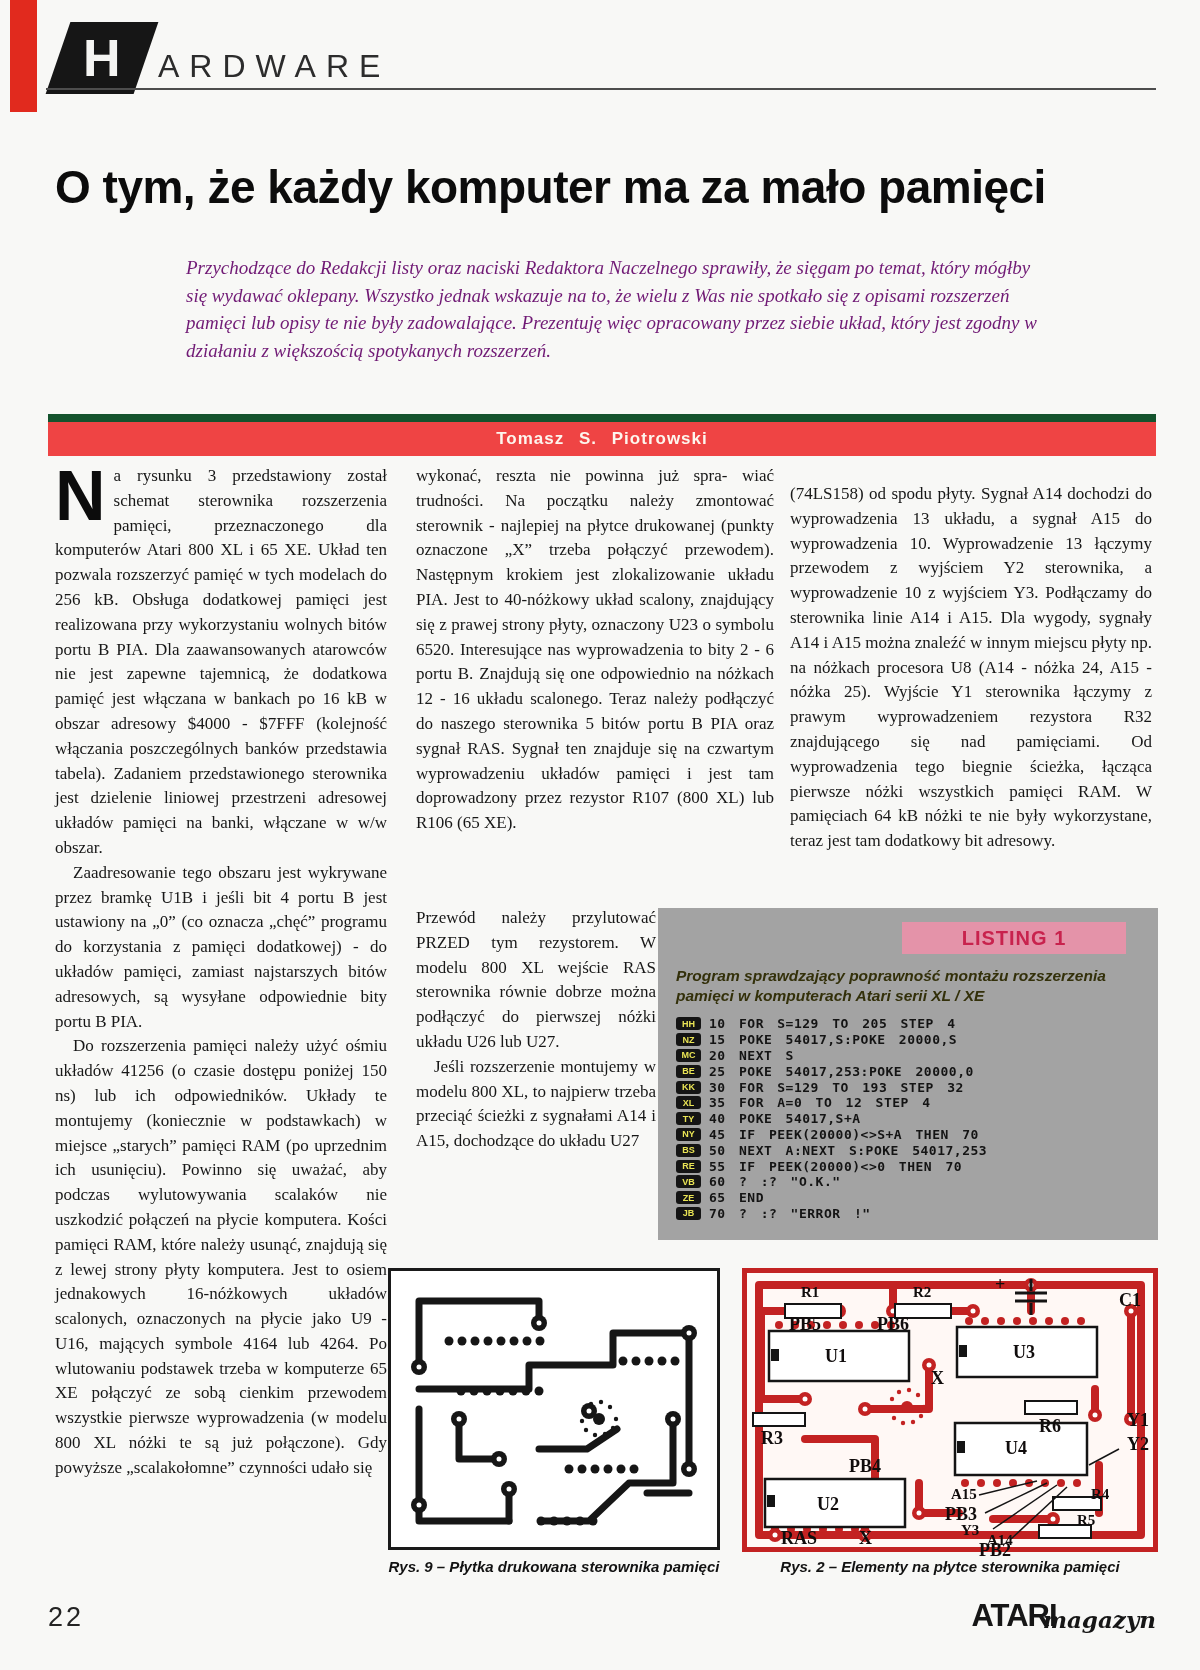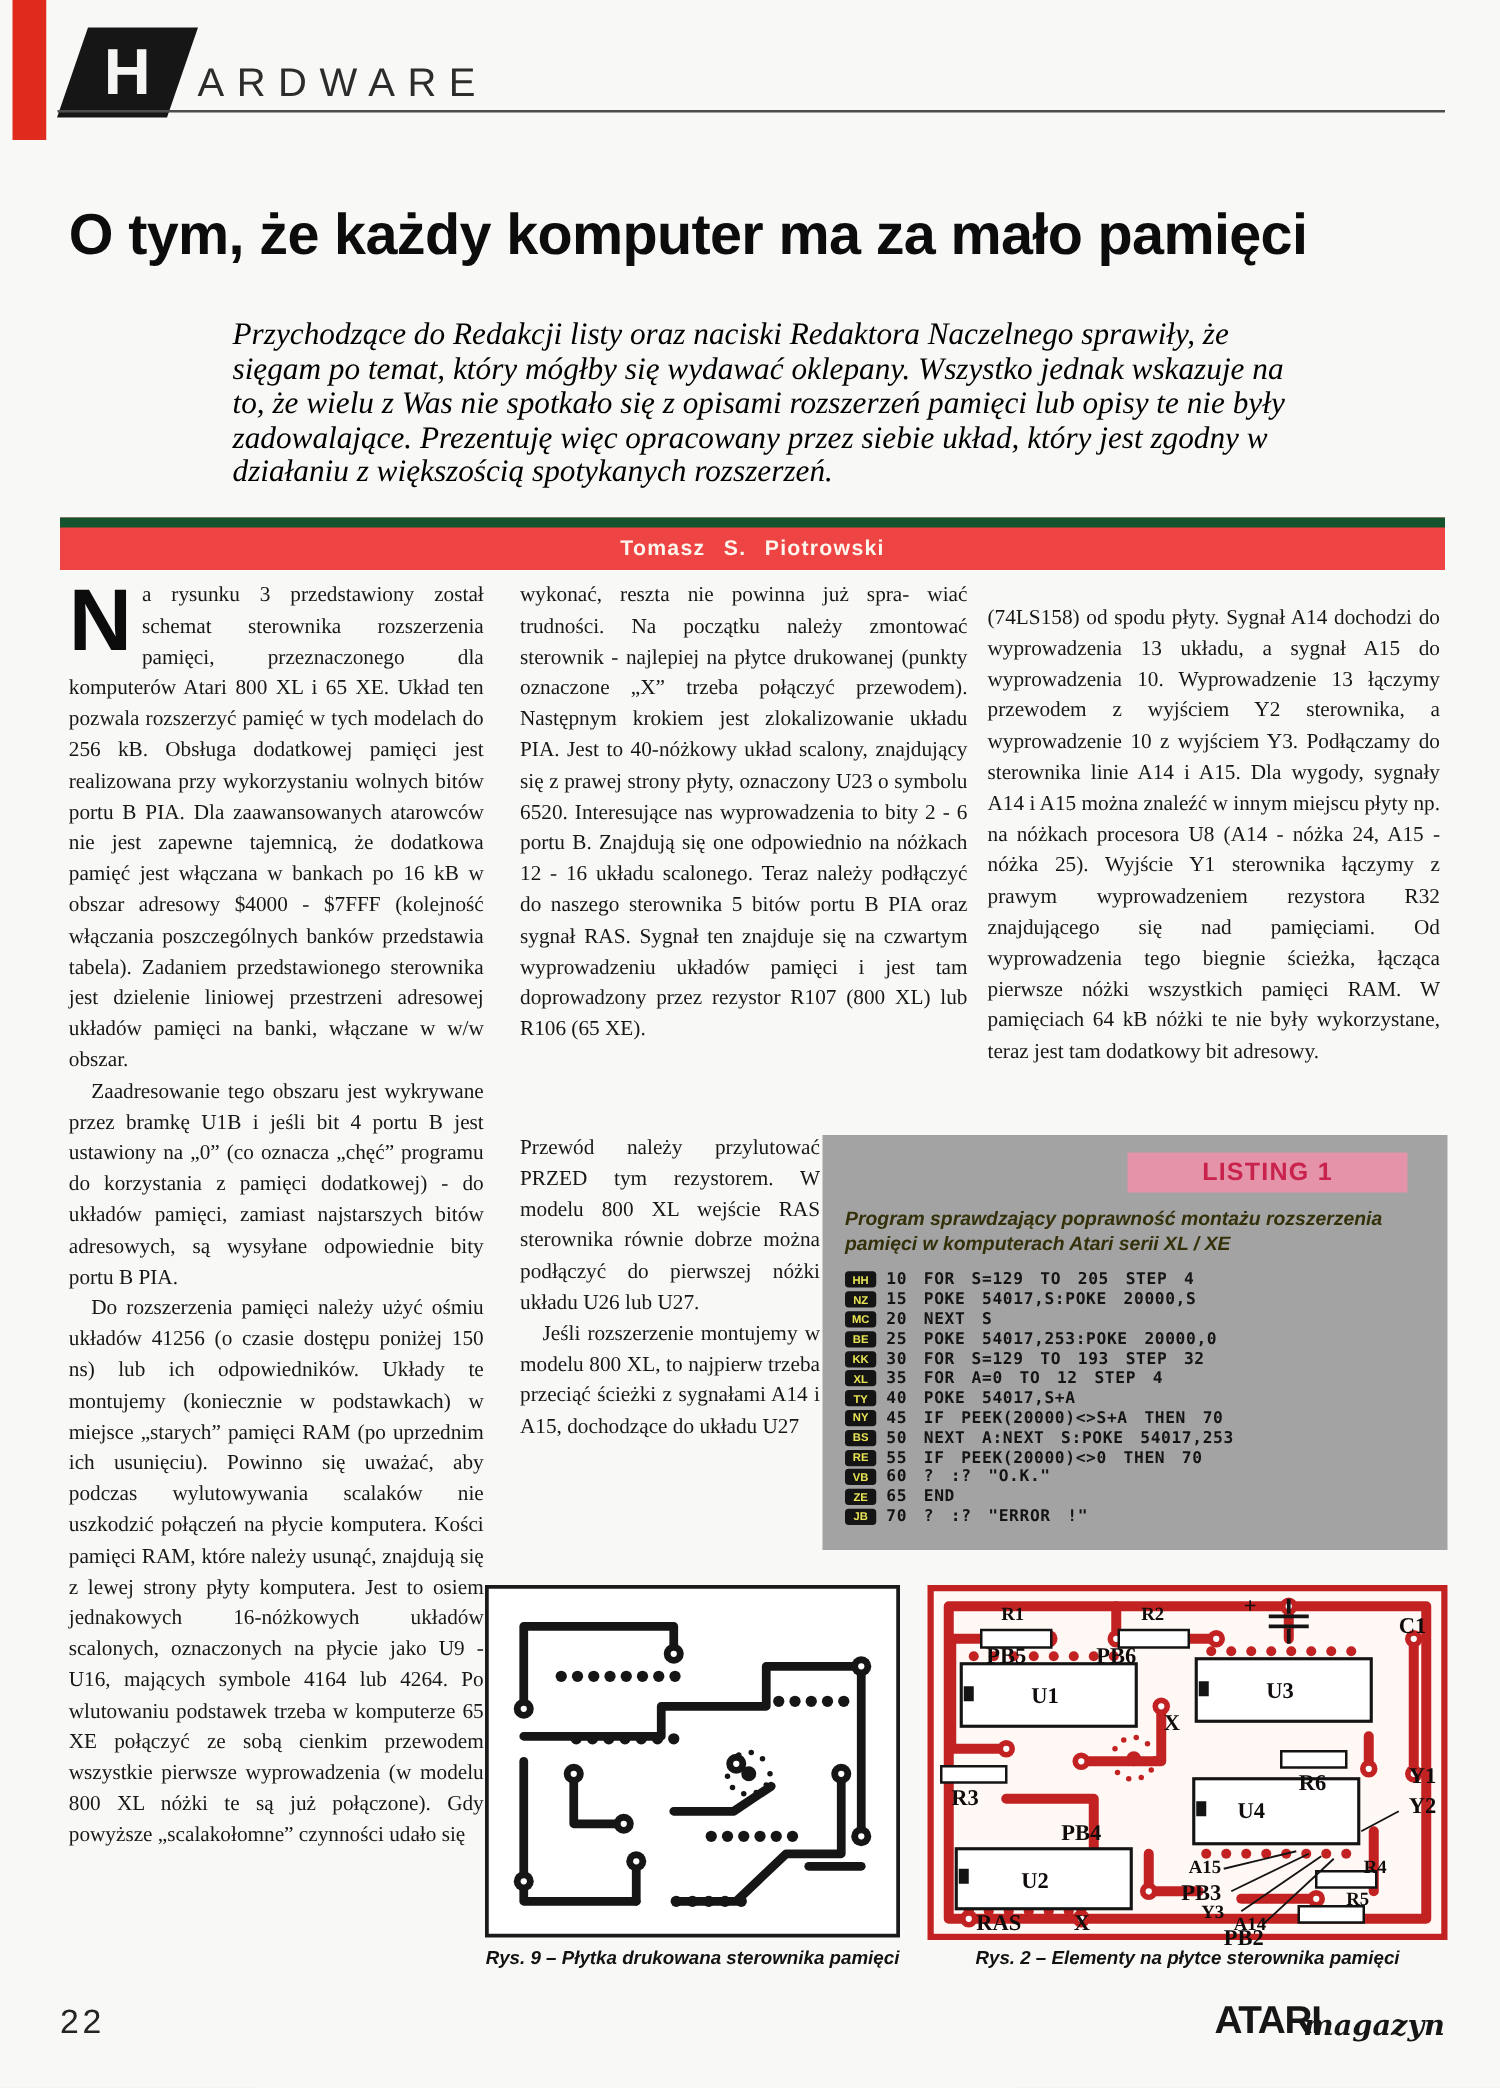--- a/index.html
+++ b/index.html
@@ -10,21 +10,21 @@
   .red-tab{position:absolute;left:10px;top:0;width:27px;height:112px;background:#e12a1e;}
 
   
   .hlogo{position:absolute;left:58px;top:22px;width:88px;height:72px;background:#161616;transform:skewX(-19deg);display:flex;align-items:center;justify-content:center;}
   .hlogo span{transform:skewX(19deg);color:#f5f5f3;font-family:"Liberation Sans",sans-serif;font-weight:bold;font-size:52px;line-height:1;}
   .section-name{position:absolute;left:158px;top:48px;font-family:"Liberation Sans",sans-serif;font-size:32px;letter-spacing:10px;color:#2c2c2c;}
   .header-rule{position:absolute;left:46px;top:88px;width:1110px;height:2px;background:#4d4d4d;}
 
   
   .title{position:absolute;left:55px;top:160px;width:1100px;font-family:"Liberation Sans",sans-serif;font-weight:bold;font-size:46px;letter-spacing:-0.5px;color:#0c0c0c;}
-  .intro{position:absolute;left:186px;top:254px;width:856px;font-style:italic;font-size:25px;line-height:27.5px;color:#000000;}
+  .intro{position:absolute;left:186px;top:254px;width:856px;font-style:italic;font-size:19px;line-height:27.5px;color:#701a75;}
 
   
   .author-bar{position:absolute;left:48px;top:414px;width:1108px;height:34px;background:#ef4444;border-top:8px solid #14532d;display:flex;align-items:center;justify-content:center;}
   .author-bar span{color:#fdf6ee;font-family:"Liberation Sans",sans-serif;font-weight:bold;font-size:17px;letter-spacing:1px;word-spacing:9px;}
 
   
   .bodytext{font-size:17px;line-height:24.8px;text-align:justify;color:#171717;}
   .bodytext p{margin:0;}
   .bodytext p.ind{text-indent:18px;}
   .col1{position:absolute;left:55px;top:464px;width:332px;}
@@ -379,21 +379,21 @@
     <span class="lbl big" style="left:372px;top:18px;">C1</span>
     <span class="lbl big" style="left:42px;top:42px;">PB5</span>
     <span class="lbl big" style="left:130px;top:42px;">PB6</span>
     <span class="lbl big" style="left:78px;top:74px;">U1</span>
     <span class="lbl big" style="left:266px;top:70px;">U3</span>
     <span class="lbl big" style="left:184px;top:96px;">X</span>
     <span class="lbl big" style="left:14px;top:156px;">R3</span>
     <span class="lbl big" style="left:292px;top:144px;">R6</span>
     <span class="lbl big" style="left:380px;top:138px;">Y1</span>
     <span class="lbl big" style="left:102px;top:184px;">PB4</span>
-    <span class="lbl big" style="left:243px;top:166px;">U4</span>
+    <span class="lbl big" style="left:258px;top:166px;">U4</span>
     <span class="lbl big" style="left:380px;top:162px;">Y2</span>
     <span class="lbl" style="left:204px;top:214px;">A15</span>
     <span class="lbl" style="left:344px;top:214px;">R4</span>
     <span class="lbl big" style="left:198px;top:232px;">PB3</span>
     <span class="lbl" style="left:214px;top:250px;">Y3</span>
     <span class="lbl big" style="left:70px;top:222px;">U2</span>
     <span class="lbl" style="left:240px;top:260px;">A14</span>
     <span class="lbl big" style="left:34px;top:256px;">RAS</span>
     <span class="lbl big" style="left:112px;top:256px;">X</span>
     <span class="lbl" style="left:330px;top:240px;">R5</span>

